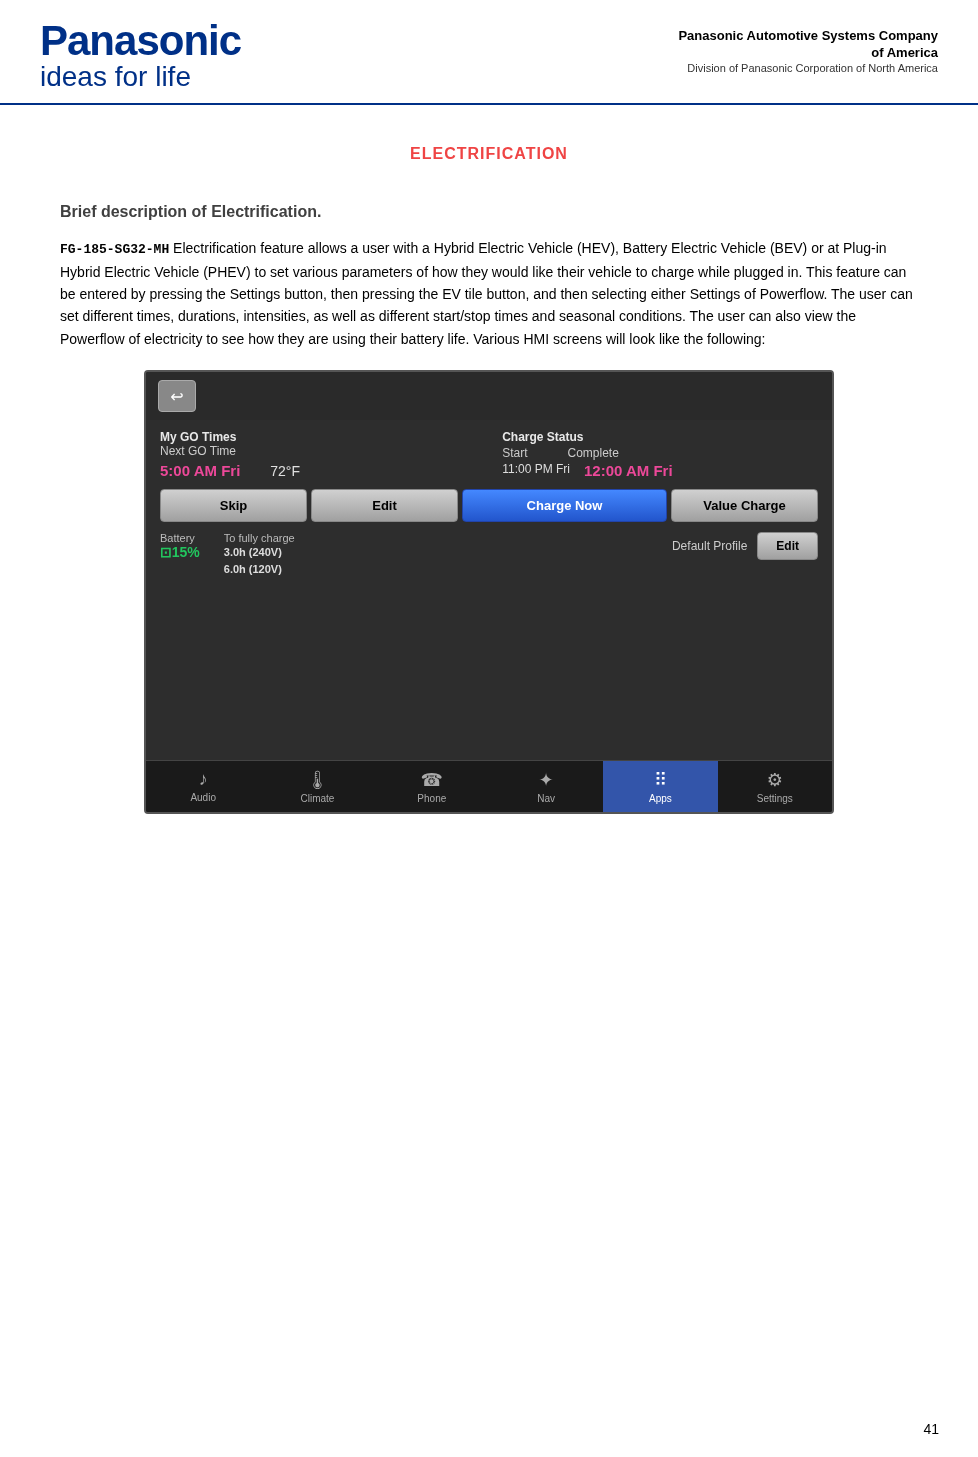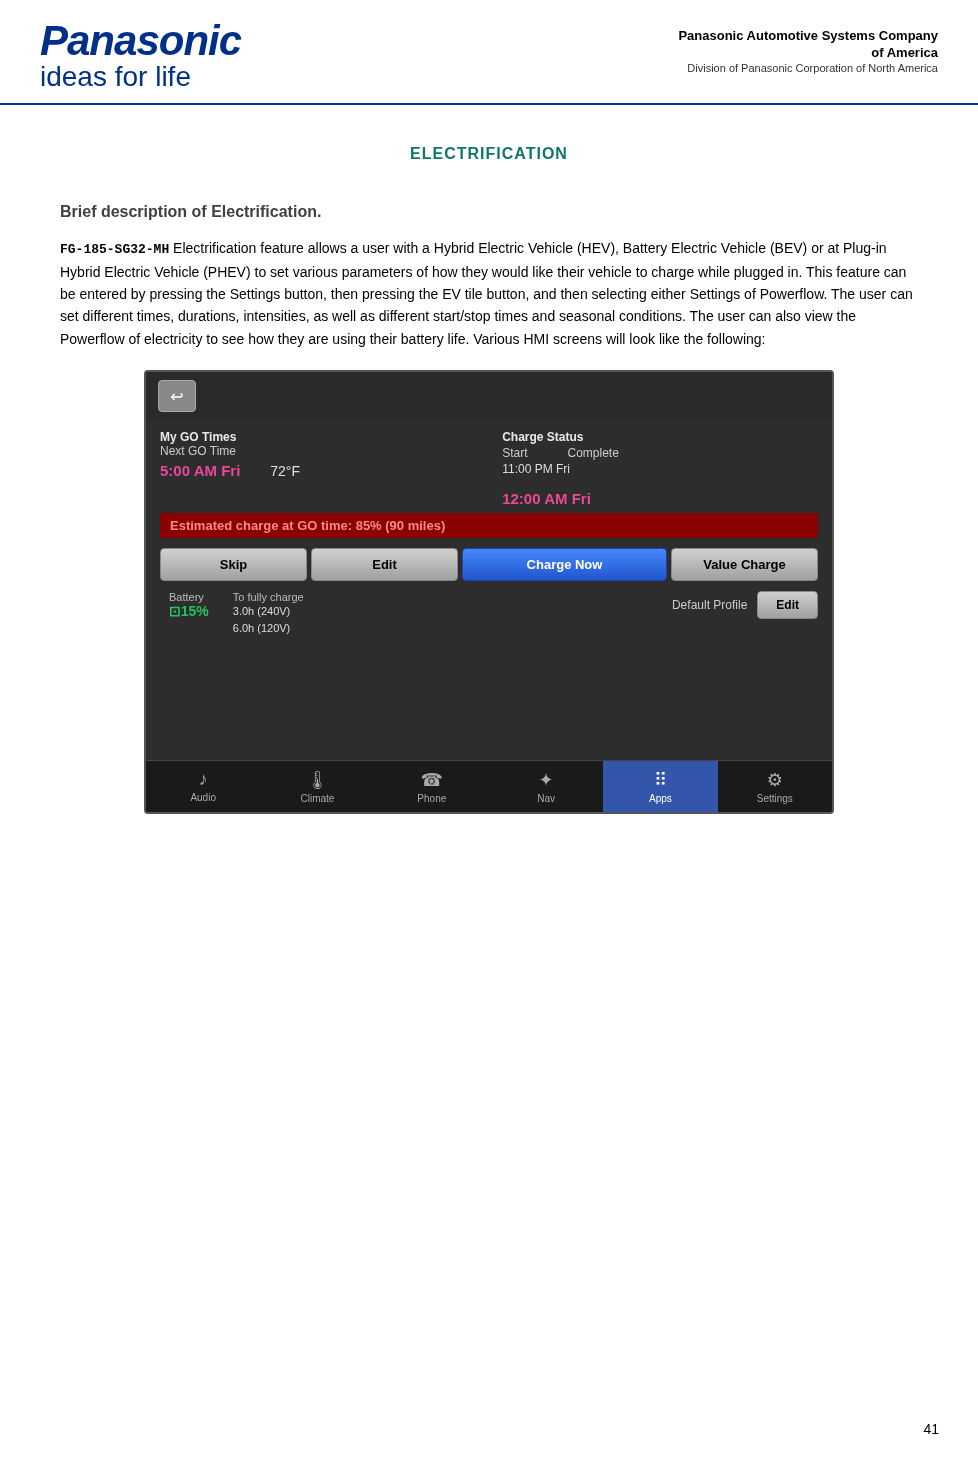--- a/index.html
+++ b/index.html
@@ -19,21 +19,20 @@
       padding: 20px 40px 10px 40px;
       border-bottom: 2px solid #003087;
     }
     .logo-area {}
     .logo-panasonic {
       font-size: 42px;
       font-weight: bold;
       color: #003087;
       line-height: 1;
       letter-spacing: -1px;
-      font-style: italic;
     }
     .logo-tagline {
       font-size: 28px;
       color: #003087;
       font-weight: normal;
       line-height: 1.1;
     }
     .company-info {
       text-align: right;
       padding-top: 8px;
@@ -53,21 +52,21 @@
     .content {
       padding: 40px 60px 60px 60px;
     }
 
     .section-title {
       text-align: center;
       font-size: 16px;
       font-weight: bold;
       letter-spacing: 1px;
       margin-bottom: 40px;
-      color: #0f766e;
+      color: #ef4444;
     }
 
     .subsection-title {
       font-size: 16px;
       font-weight: bold;
       margin-bottom: 16px;
       color: #404040;
     }
 
     .body-text {
@@ -187,21 +186,20 @@
       padding: 8px 0;
       text-align: center;
       flex: 1.4;
     }
 
     .hmi-info-row {
       display: flex;
       justify-content: space-between;
       align-items: flex-start;
       margin-top: 8px;
-      margin-left: 9px;
     }
 
     .hmi-battery-section {
       flex: 1;
     }
 
     .hmi-profile-section {
       flex: 1;
       display: flex;
       align-items: center;
@@ -217,20 +215,21 @@
     .hmi-battery-val {
       color: #22c55e;
       font-size: 14px;
       font-weight: bold;
     }
 
     .hmi-charge-info {
       color: #ddd;
       font-size: 11px;
       line-height: 1.5;
+      font-weight: bold;
     }
 
     .hmi-profile-label {
       color: #ccc;
       font-size: 12px;
     }
 
     .hmi-edit-btn {
       background: linear-gradient(to bottom, #d0d0d0, #a0a0a0);
       border: 1px solid #888;
@@ -326,28 +325,27 @@
             <div class="hmi-time-red">5:00 AM Fri</div>
             <div class="hmi-temp">72°F</div>
           </div>
         </div>
         <div class="hmi-section-right">
           <div class="hmi-label-white">Charge Status</div>
           <div style="display:flex; gap:40px; margin-top:2px;">
             <div class="hmi-label">Start</div>
             <div class="hmi-label">Complete</div>
           </div>
-          <div style="display:flex; gap:14px; margin-top:2px;flex-direction:column;">
+          <div style="display:flex; gap:14px; margin-top:2px;">
             <div class="hmi-label" style="color:#ddd; font-size:12px;">11:00 PM Fri</div>
             <div class="hmi-time-red">12:00 AM Fri</div>
           </div>
         </div>
       </div>
 
-      <div class="hmi-charge-banner">Estimated charge at GO time: 85% (90 miles)</div>
 
       <div class="hmi-buttons-row">
         <div class="hmi-btn">Skip</div>
         <div class="hmi-btn">Edit</div>
         <div class="hmi-btn-blue">Charge Now</div>
         <div class="hmi-btn">Value Charge</div>
       </div>
 
       <div class="hmi-info-row">
         <div class="hmi-battery-section">

